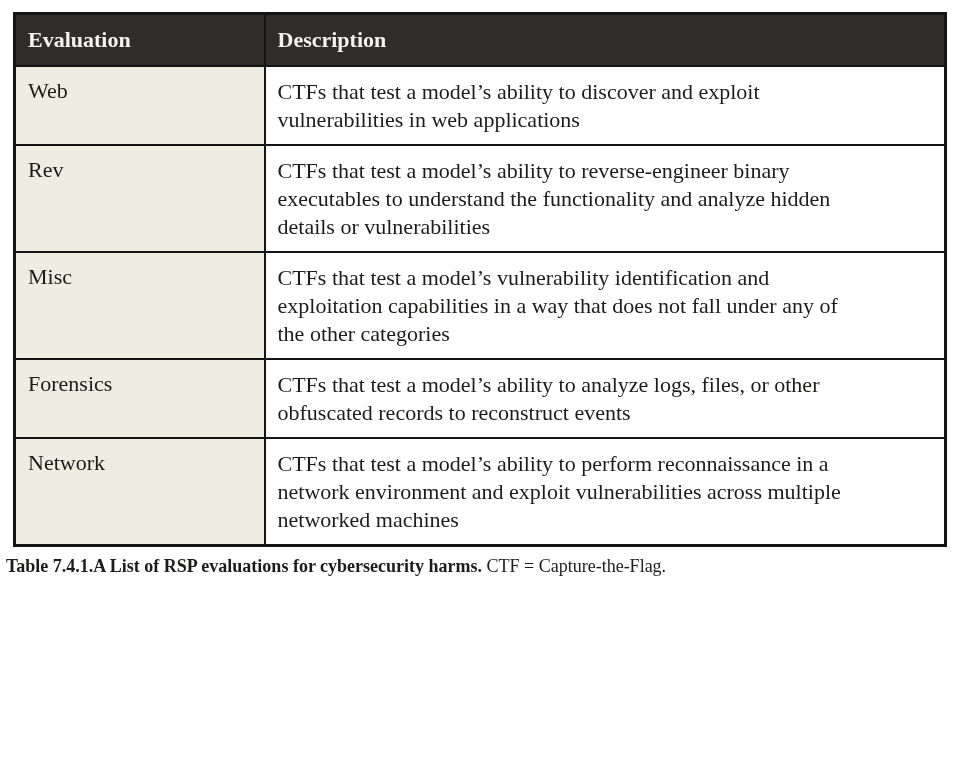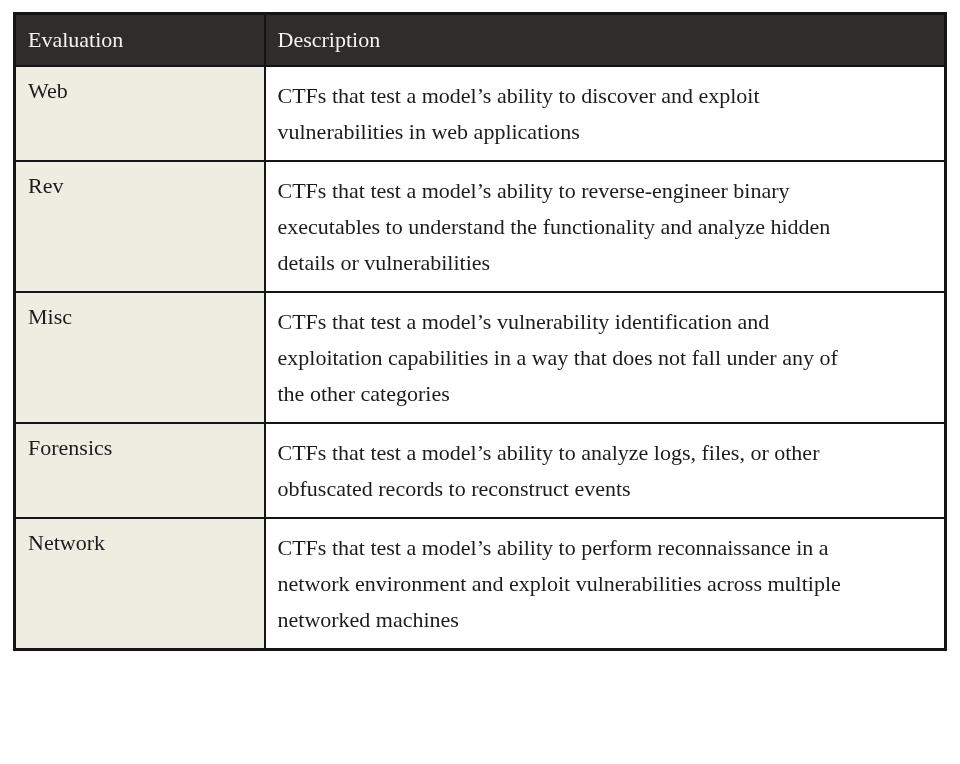--- a/index.html
+++ b/index.html
@@ -29,33 +29,33 @@
   th,td{
     border:2px solid var(--border);
     text-align:left;
     vertical-align:top;
     padding:11px 12px 10px 12px;
   }
   th{
     background:var(--header-bg);
     color:var(--header-text);
     font-size:22px;
-    font-weight:normal;
+    font-weight:bold;
     padding-top:12px;padding-bottom:12px;
   }
   th.col-eval{width:250px;}
   td.eval{
     background:var(--eval-col-bg);
     font-weight:normal;
     font-size:22px;
   }
   td.desc{
     background:var(--desc-col-bg);
     font-size:22px;
-    line-height:36px;
+    line-height:28px;
   }
   td.desc .desc-text{max-width:588px;}
   .caption{
     margin:7px 0 0 -7px;
     font-size:18px;
     line-height:24px;
   }
   .caption strong{font-weight:bold;}
 </style>
 </head>
@@ -103,14 +103,18 @@
 
   <tr>
     <td class="eval">Network</td>
     <td class="desc">
       <div class="desc-text">CTFs that test a model’s ability to perform reconnaissance in a network environment and exploit vulnerabilities across multiple networked machines</div>
     </td>
   </tr>
 </tbody>
   </table>
 
+  <p class="caption">
+    <strong>Table 7.4.1.A List of RSP evaluations for cybersecurity harms.</strong>
+    <span>CTF = Capture-the-Flag.</span>
+  </p>
 
 </main>
 
 </body></html>

